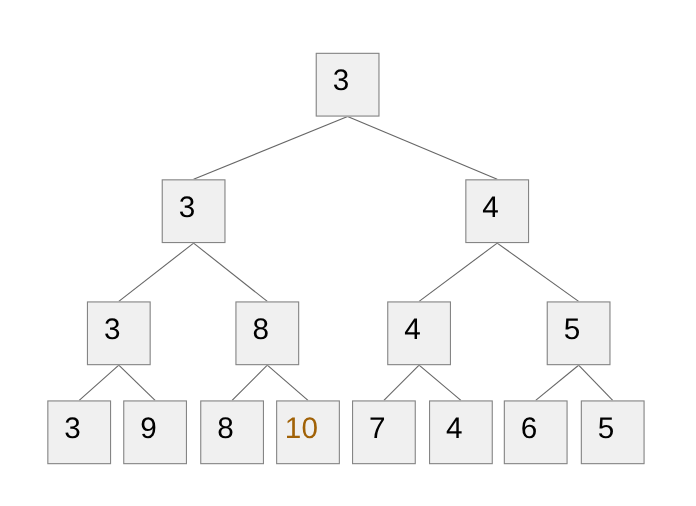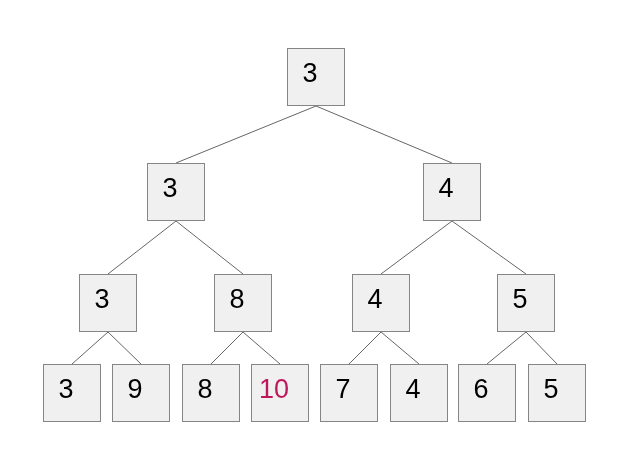--- a/index.html
+++ b/index.html
@@ -70,21 +70,21 @@
       <div class="node" style="left: 43px; top: 364px; width: 58px; height: 58px; background: rgb(240, 240, 240); border-color: rgb(133, 133, 133);">
         <span class="lbl" style="color: rgb(0, 0, 0);">3</span>
       </div>
       <div class="node" style="left: 112px; top: 364px; width: 58px; height: 58px; background: rgb(240, 240, 240); border-color: rgb(133, 133, 133);">
         <span class="lbl" style="color: rgb(0, 0, 0);">9</span>
       </div>
       <div class="node" style="left: 182px; top: 364px; width: 58px; height: 58px; background: rgb(240, 240, 240); border-color: rgb(133, 133, 133);">
         <span class="lbl" style="color: rgb(0, 0, 0);">8</span>
       </div>
       <div class="node" style="left: 251px; top: 364px; width: 58px; height: 58px; background: rgb(240, 240, 240); border-color: rgb(133, 133, 133);">
-        <span class="lbl" style="color: #be185d; text-align: center;">10</span>
+        <span class="lbl" style="color: #a16207; text-align: center;">10</span>
       </div>
       <div class="node" style="left: 320px; top: 364px; width: 58px; height: 58px; background: rgb(240, 240, 240); border-color: rgb(133, 133, 133);">
         <span class="lbl" style="color: rgb(0, 0, 0);">7</span>
       </div>
       <div class="node" style="left: 390px; top: 364px; width: 58px; height: 58px; background: rgb(240, 240, 240); border-color: rgb(133, 133, 133);">
         <span class="lbl" style="color: rgb(0, 0, 0);">4</span>
       </div>
       <div class="node" style="left: 458px; top: 364px; width: 58px; height: 58px; background: rgb(240, 240, 240); border-color: rgb(133, 133, 133);">
         <span class="lbl" style="color: rgb(0, 0, 0);">6</span>
       </div>

